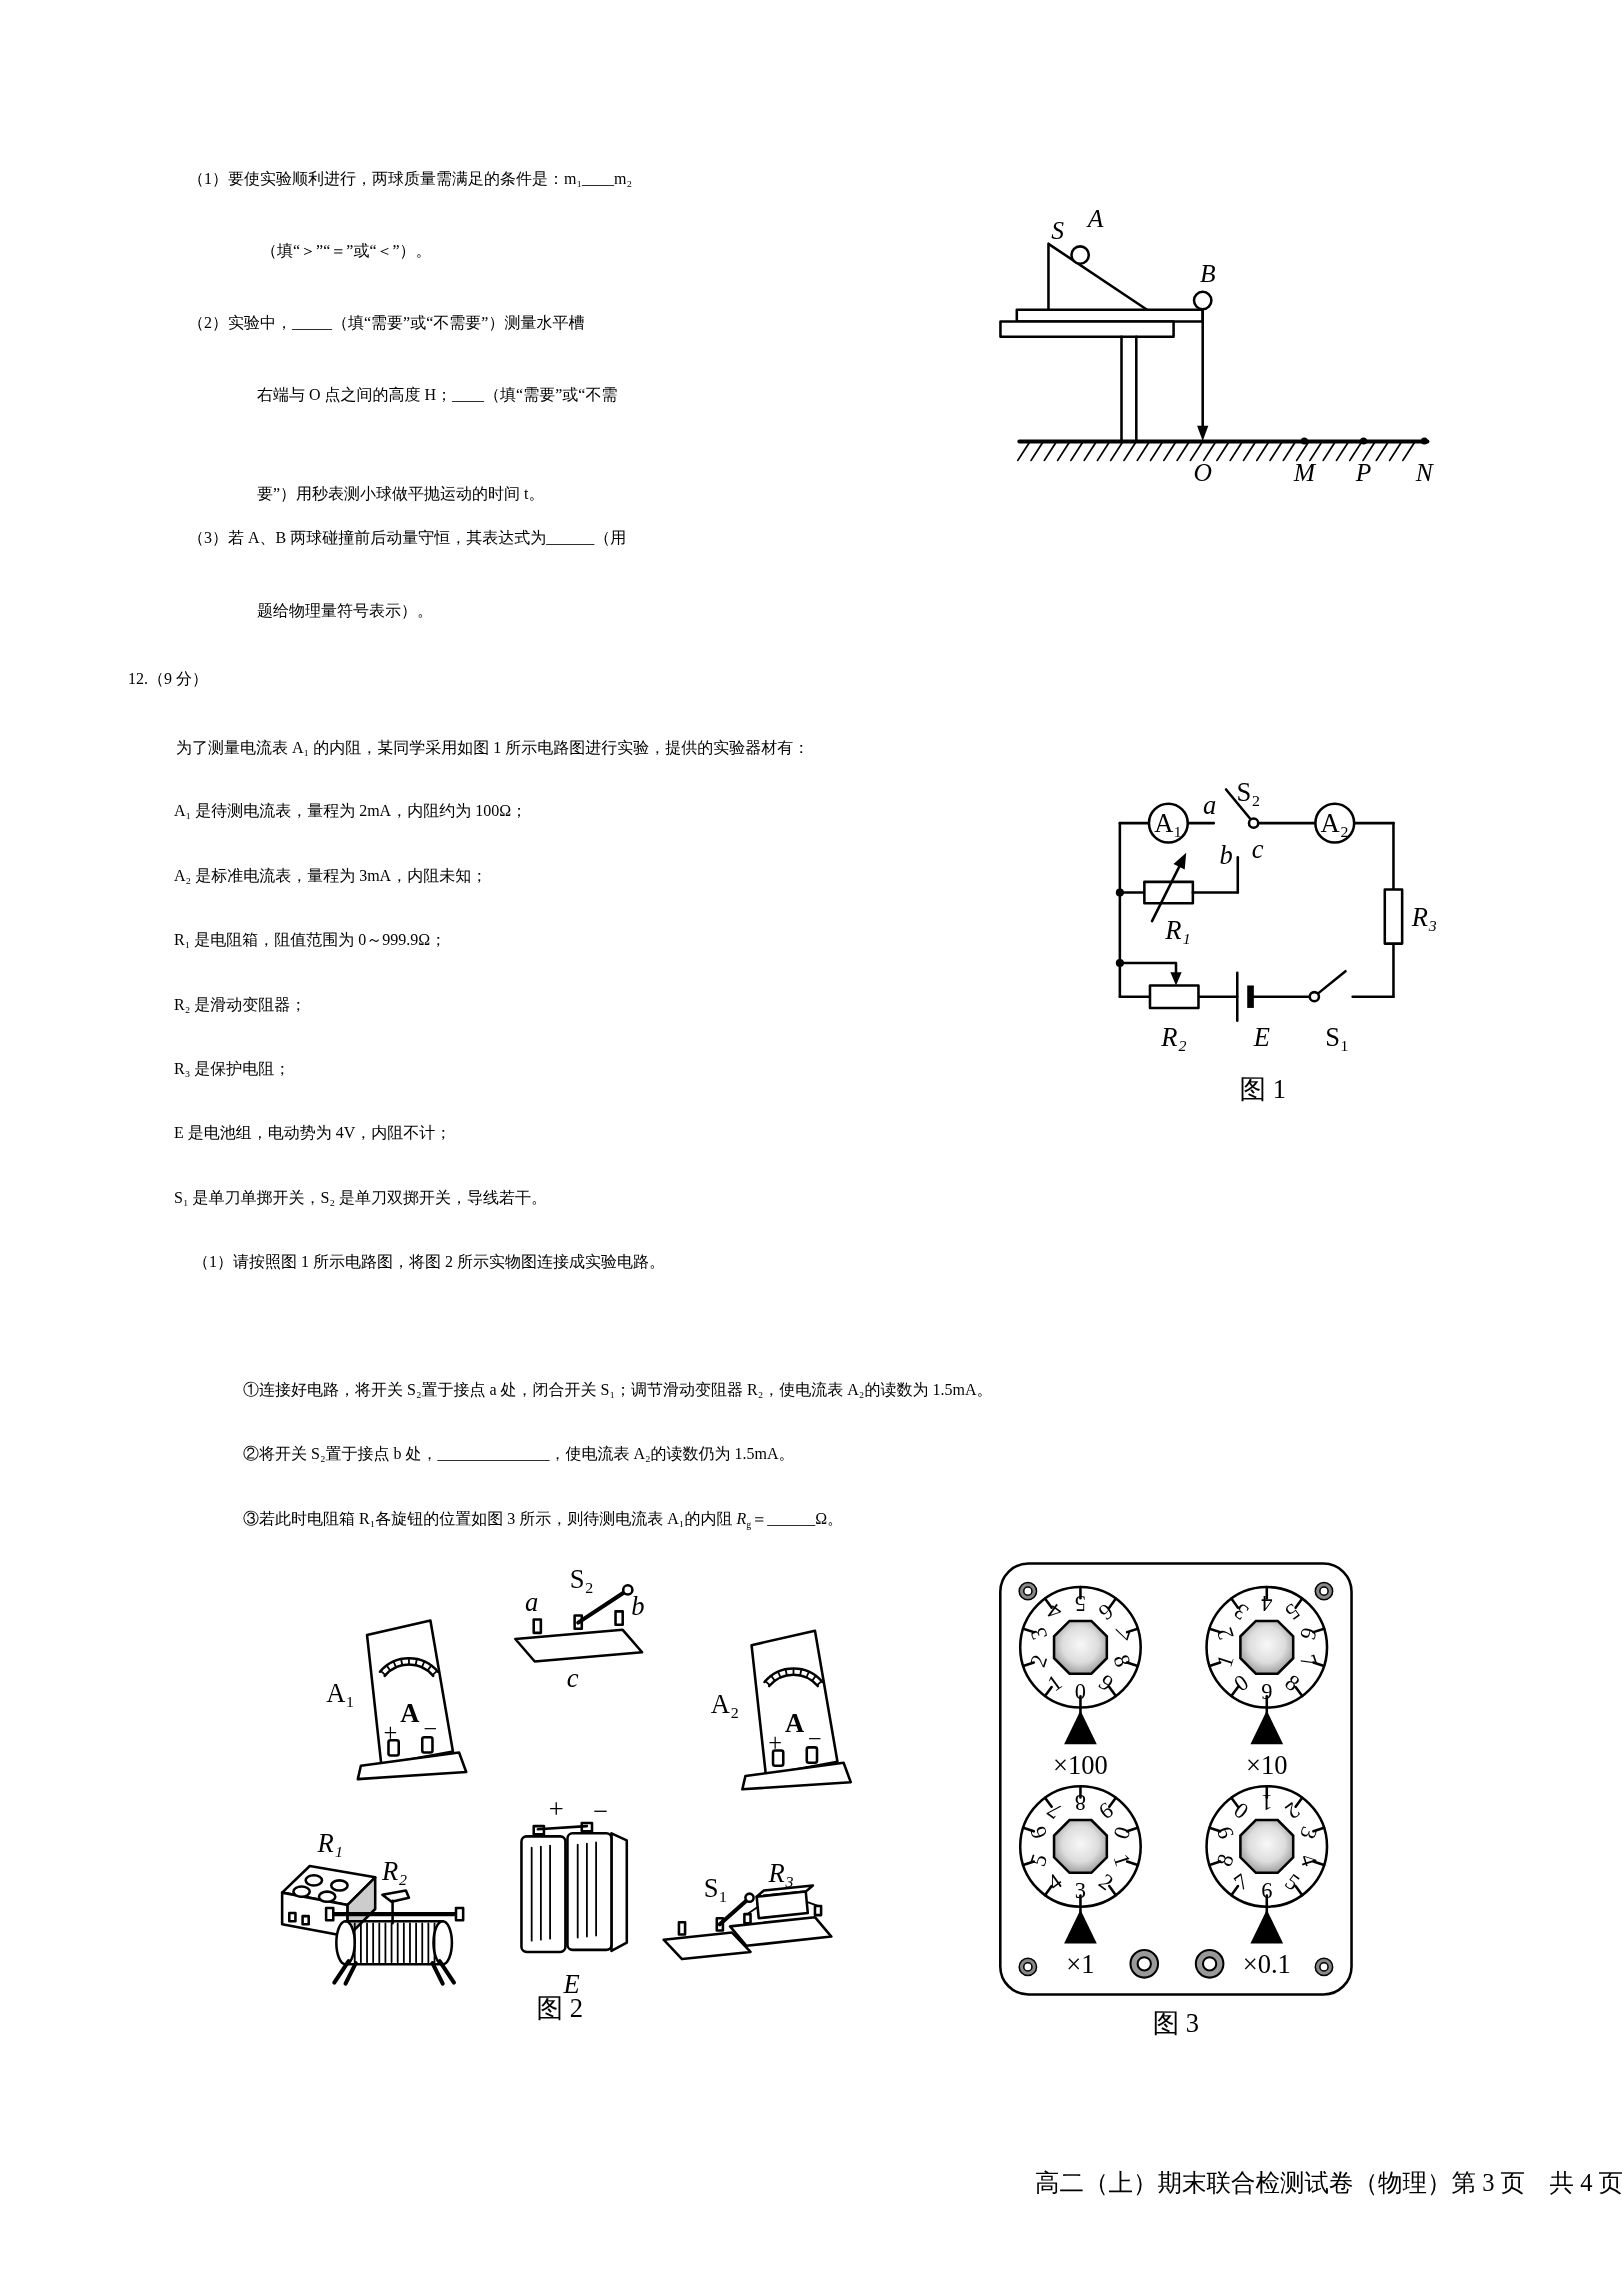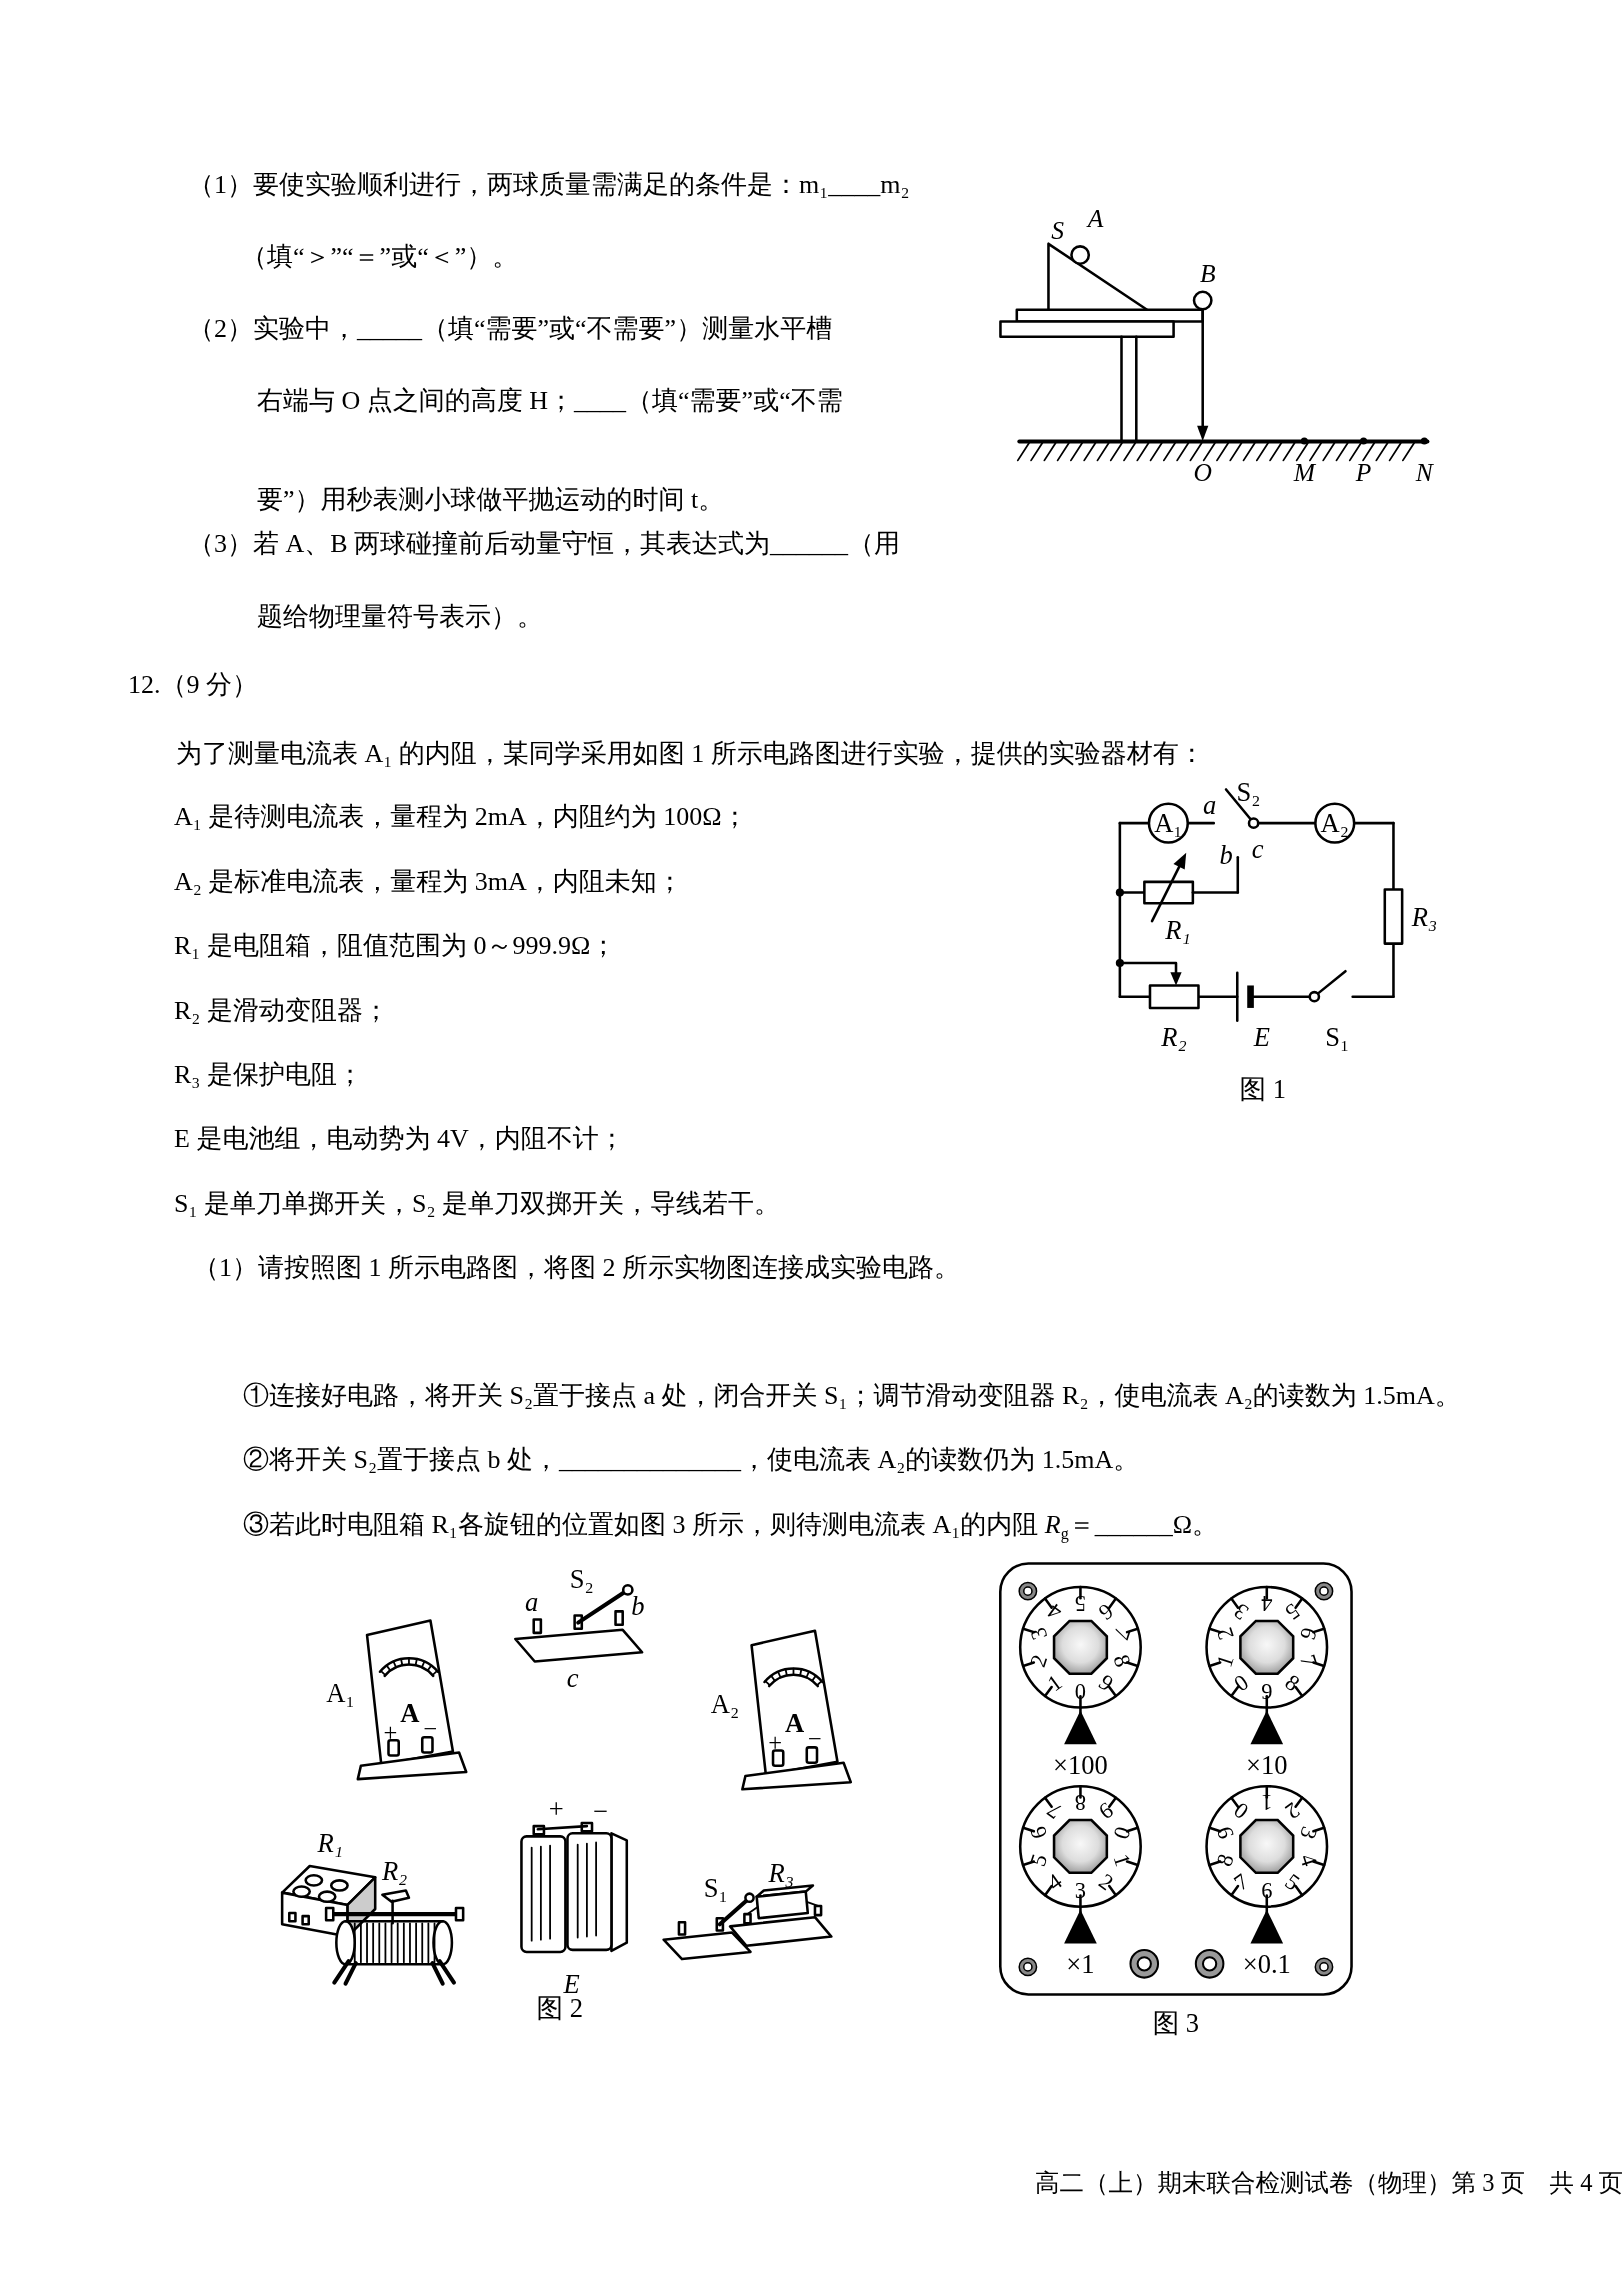--- a/index.html
+++ b/index.html
@@ -1,18 +1,18 @@
 <!DOCTYPE html>
 <html style="font-size:8.2px"><head>
 <meta charset="utf-8">
 <style>
   html,body{margin:0;padding:0;background:#e8e8e8;}
   #page{position:relative;width:1623px;height:2295px;background:#ffffff;overflow:hidden;
         font-family:"Liberation Serif","DejaVu Serif",serif;color:#000;}
-  .tline{position:absolute;font-size:26px;line-height:1.25;white-space:nowrap;color:#000;}
+  .tline{position:absolute;font-size:16px;line-height:1.25;white-space:nowrap;color:#000;}
   .tline sub{font-size:62%;}
   .it{font-style:italic;}
   .figsvg{position:absolute;}
   .ln{stroke:#000;stroke-width:5;fill:none;stroke-linecap:round;stroke-linejoin:round;}
   .lnf{stroke:#000;stroke-width:5;fill:#fff;stroke-linejoin:round;}
   .thick{stroke-width:8;}
   .thin{stroke-width:3.5;}
   .blk{fill:#000;stroke:none;}
   text{fill:#000;stroke:none;font-family:"Liberation Serif","DejaVu Serif",serif;}
   .flabel{font-size:50px;}
@@ -21,21 +21,21 @@
   .cap{font-size:52px;}
   .footer{position:absolute;top:2166px;left:0;width:100%;text-align:right;
           font-size:24.5px;padding-left:77px;box-sizing:border-box;}
 </style>
 </head>
 <body>
 
 <div id="page">
 
   <div class="tline" style="left:188px;top:169px">（1）要使实验顺利进行，两球质量需满足的条件是：m₁____m₂</div>
-  <div class="tline" style="left:241px;top:241px">（填“＞”“＝”或“＜”）。</div>
+  <div class="tline" style="left:261px;top:241px">（填“＞”“＝”或“＜”）。</div>
   <div class="tline" style="left:188px;top:313px">（2）实验中，_____（填“需要”或“不需要”）测量水平槽</div>
   <div class="tline" style="left:257px;top:385px">右端与 O 点之间的高度 H；____（填“需要”或“不需</div>
   <div class="tline" style="left:257px;top:484px">要”）用秒表测小球做平抛运动的时间 t。</div>
   <div class="tline" style="left:188px;top:528px">（3）若 A、B 两球碰撞前后动量守恒，其表达式为______（用</div>
   <div class="tline" style="left:257px;top:601px">题给物理量符号表示）。</div>
 
   <div class="tline" style="left:128px;top:669px">12.（9 分）</div>
   <div class="tline" style="left:176px;top:738px">为了测量电流表 A₁ 的内阻，某同学采用如图 1 所示电路图进行实验，提供的实验器材有：</div>
   <div class="tline" style="left:174px;top:801px">A₁ 是待测电流表，量程为 2mA，内阻约为 100Ω；</div>
   <div class="tline" style="left:174px;top:866px">A₂ 是标准电流表，量程为 3mA，内阻未知；</div>

